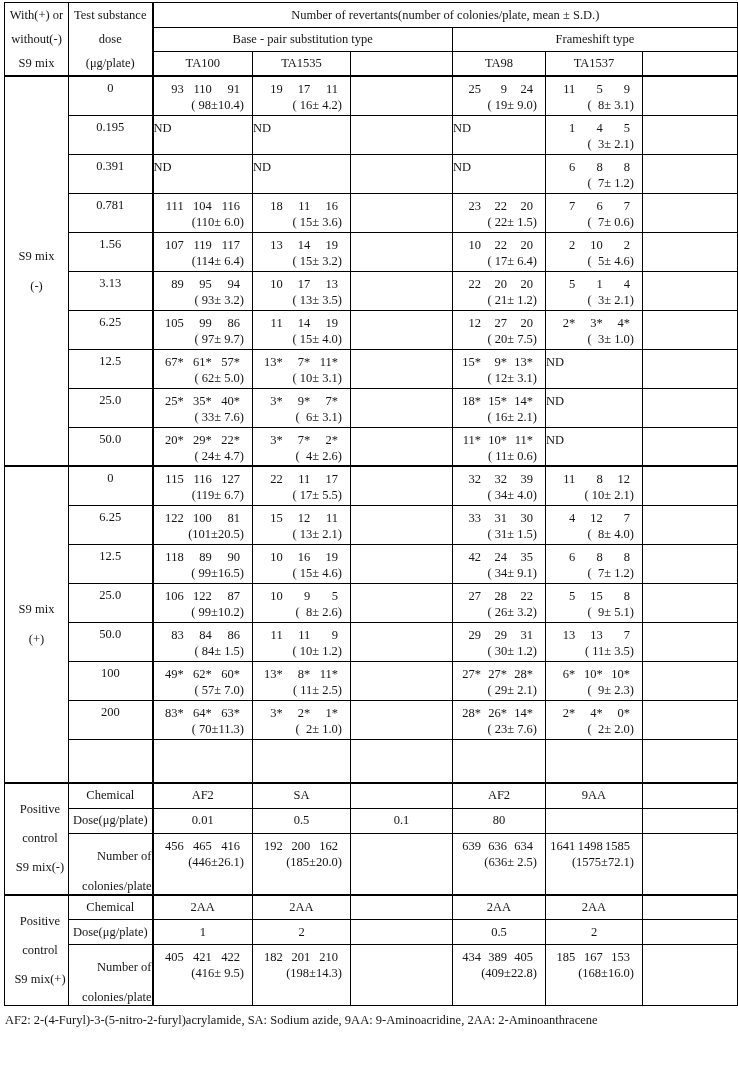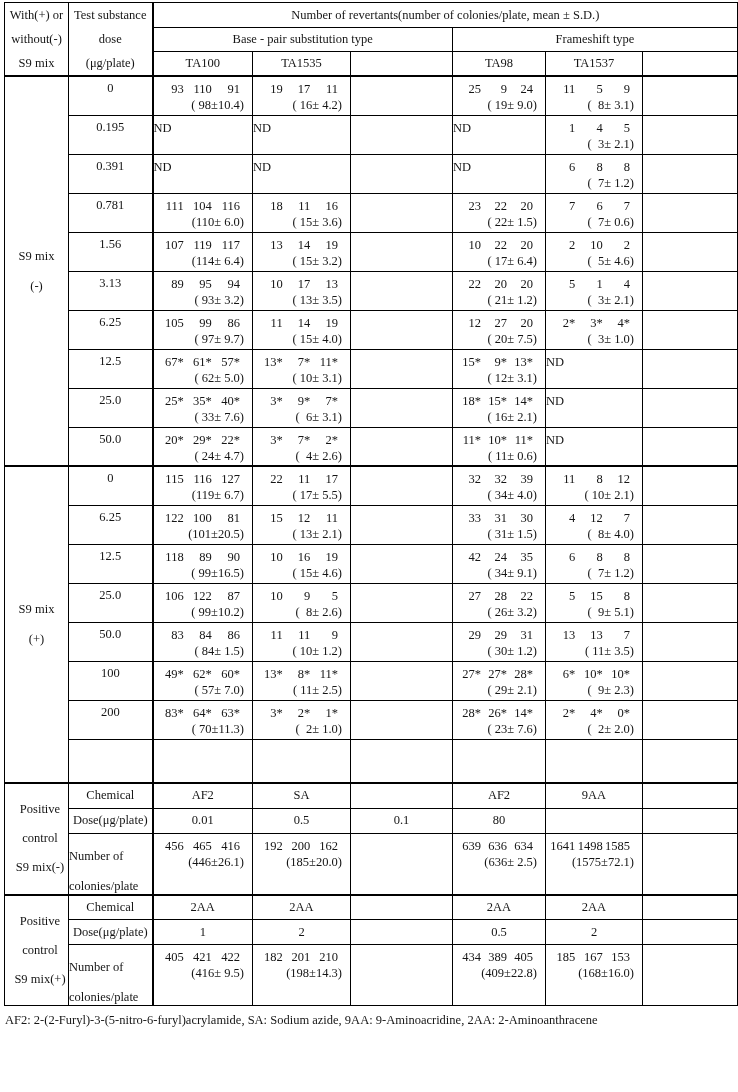--- a/index.html
+++ b/index.html
@@ -15,21 +15,21 @@
   .hlines div{text-align:center;line-height:24px;}
   .sec-label{vertical-align:middle;text-align:center;}
   .sec-label .gap{height:15px;}
   .dose{text-align:center;padding-top:4px;}
   .trip{display:grid;grid-template-columns:1fr 1fr 1fr;padding:4px 12px 0 2px;line-height:16px;}
   .trip span{text-align:right;}
   .meanline{text-align:right;padding-right:8px;white-space:pre;line-height:16px;}
   .ndline{text-align:left;padding-top:4px;line-height:16px;}
   .plabel{vertical-align:middle;text-align:center;}
   .plabel div{line-height:29px;padding-left:7px;}
-  .numlbl div{text-align:left;line-height:16px;margin-top:14px;}
+  .numlbl div{text-align:right;line-height:16px;margin-top:14px;}
   .foot{margin-top:5px;font-size:12.5px;line-height:18px;margin-left:1px;}
 </style>
 </head>
 <body>
 
 <div class="page">
 
   <table>
     <colgroup>
       <col style="width:64px">
@@ -829,15 +829,15 @@
               <span>153</span>
             </div>
             <div class="meanline">(168±16.0)</div>
           </td>
           <td></td>
         </tr>
       </tbody>
   </table>
 
   <div class="foot">
-    <div>AF2: 2-(2-Furyl)-3-(5-nitro-6-furyl)acrylamide,  SA: Sodium azide,  9AA: 9-Aminoacridine,  2AA: 2-Aminoanthracene</div>
+    <div>AF2: 2-(4-Furyl)-3-(5-nitro-2-furyl)acrylamide,  SA: Sodium azide,  9AA: 9-Aminoacridine,  2AA: 2-Aminoanthracene</div>
   </div>
 </div>
 
 </body></html>

